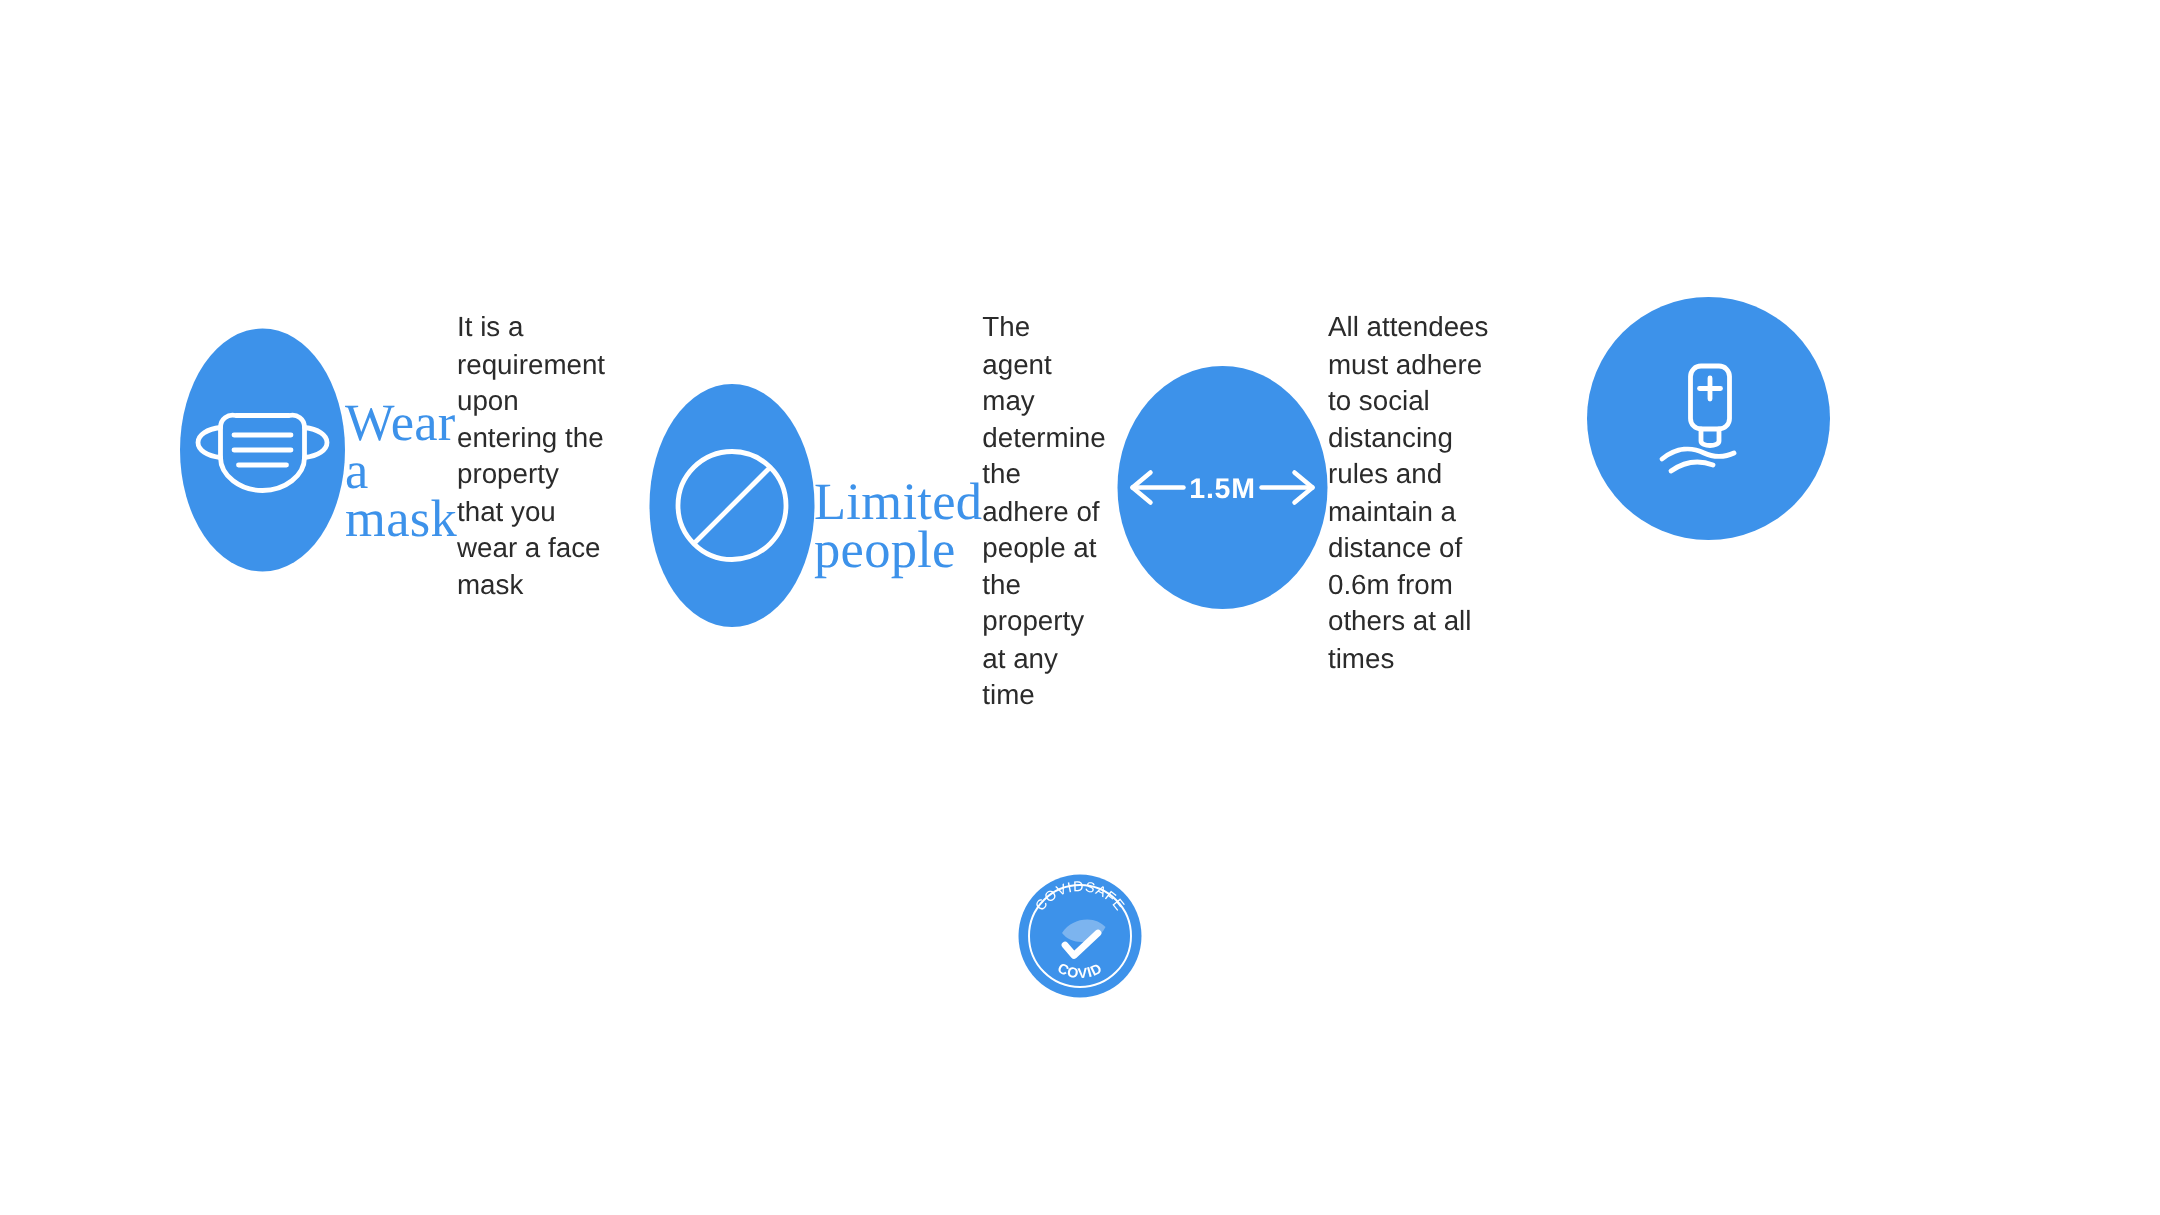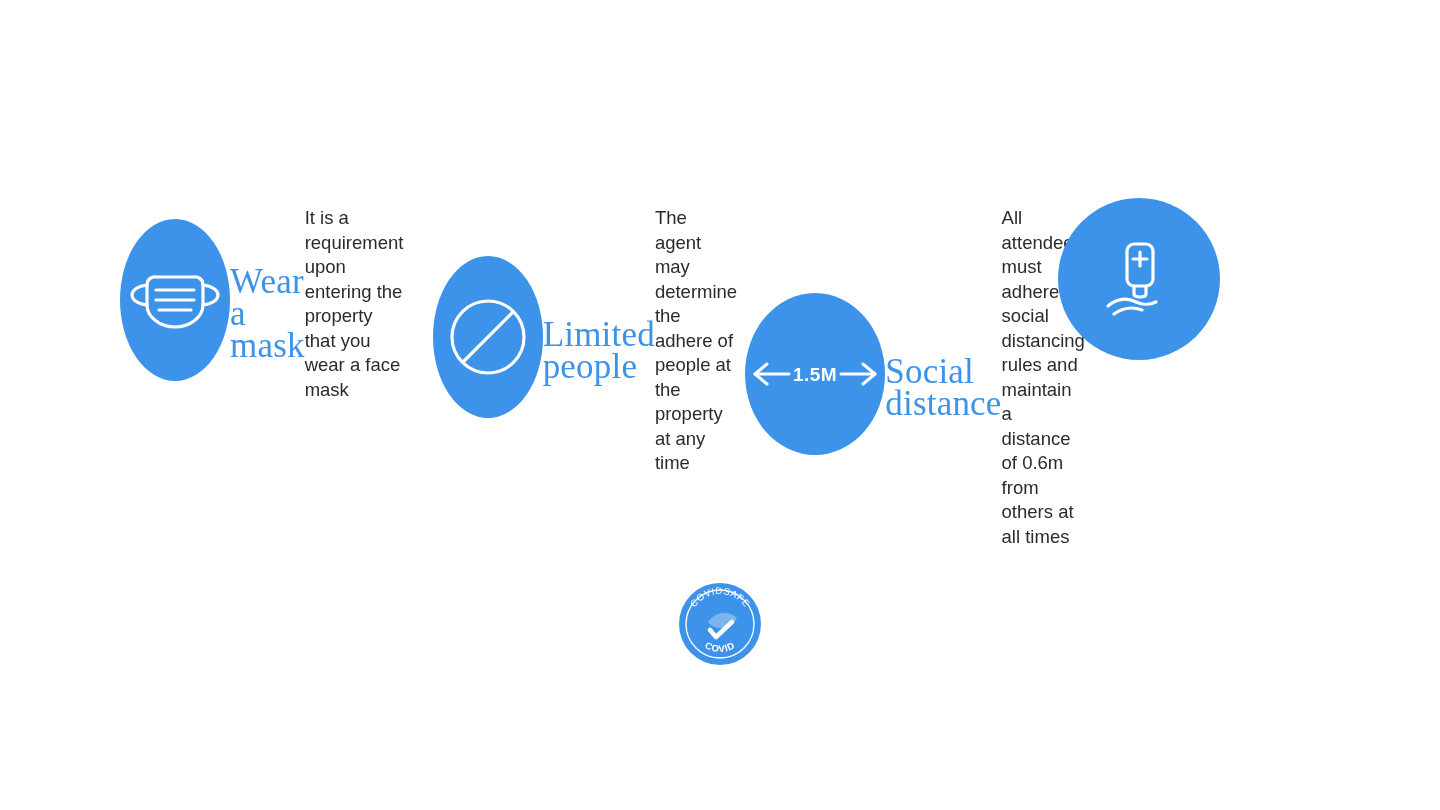--- a/index.html
+++ b/index.html
@@ -126,21 +126,20 @@
         <svg width="140" height="80" viewBox="0 0 140 80" aria-hidden="true">
           <g fill="none" stroke="#ffffff" stroke-width="3" stroke-linecap="round" stroke-linejoin="round">
             <line x1="10" y1="40" x2="44" y2="40"></line>
             <polyline points="22,30 10,40 22,50"></polyline>
             <line x1="96" y1="40" x2="130" y2="40"></line>
             <polyline points="118,30 130,40 118,50"></polyline>
           </g>
           <text class="distance-label" x="70" y="47" text-anchor="middle">1.5M</text>
         </svg>
       </div>
-      <div class="card-title">Social distance</div>
       <div class="card-body">All attendees must adhere to social distancing rules and maintain a distance of 0.6m from others at all times</div>
     </div>
 
     <div class="card">
       <div class="icon-circle">
         <svg width="110" height="110" viewBox="0 0 110 110" aria-hidden="true">
           <g fill="none" stroke="#ffffff" stroke-width="3.2" stroke-linecap="round" stroke-linejoin="round">
             <rect x="43" y="20" width="26" height="42" rx="7"></rect>
             <line x1="56" y1="28" x2="56" y2="42"></line>
             <line x1="49" y1="35" x2="63" y2="35"></line>

